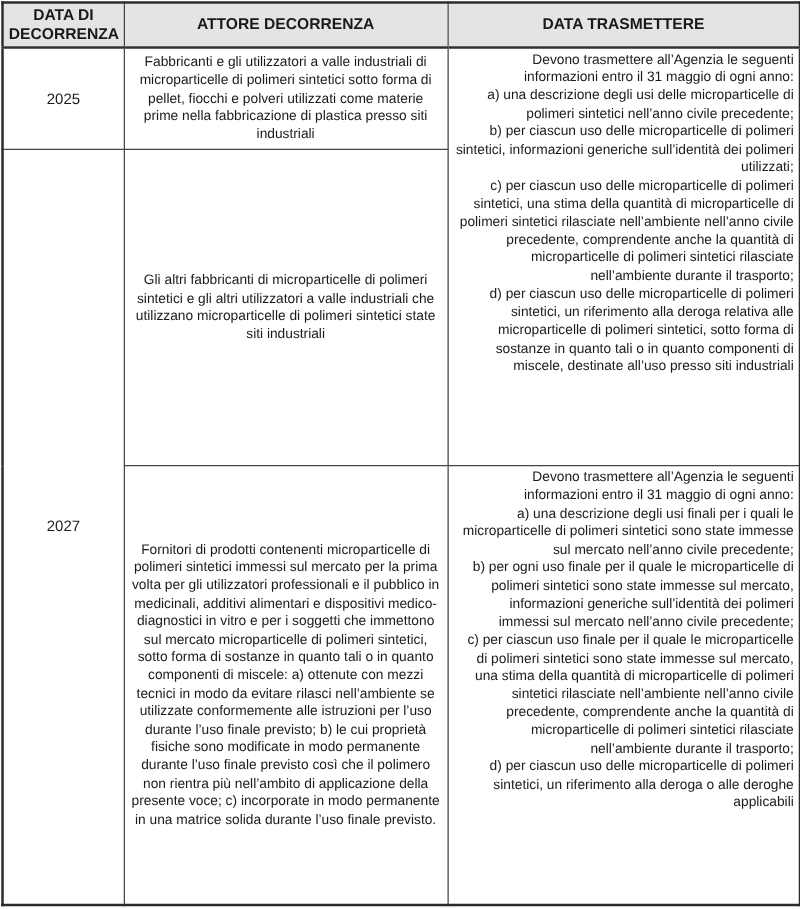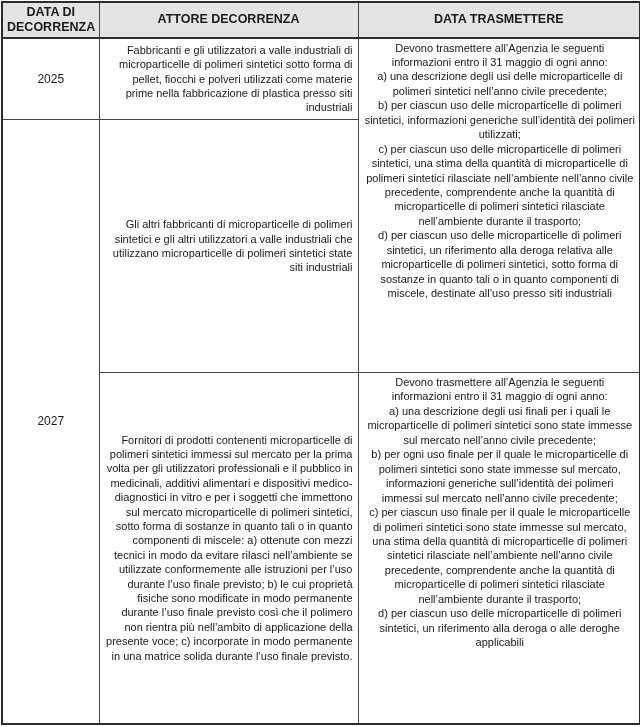--- a/index.html
+++ b/index.html
@@ -38,28 +38,28 @@
     padding: 2px 4px;
     border-bottom: 2px solid #303030;
   }
   td.year-cell {
     text-align: center;
     font-size: 12px;
     font-weight: normal;
     vertical-align: middle;
   }
   td.actor-cell {
-    text-align: right;
+    text-align: center;
     font-size: 11px;
     line-height: 14.4px;
     padding: 2px 5px;
     vertical-align: middle;
   }
   td.transmit-cell {
-    text-align: center;
+    text-align: right;
     font-size: 11px;
     line-height: 14.45px;
     padding: 2px 4px 2px 6px;
     vertical-align: top;
     white-space: pre-line;
   }
   tr.row-1 { height: 82px; }
   tr.row-2 { height: 253px; }
   tr.row-3 { height: 351px; }
 </style>

